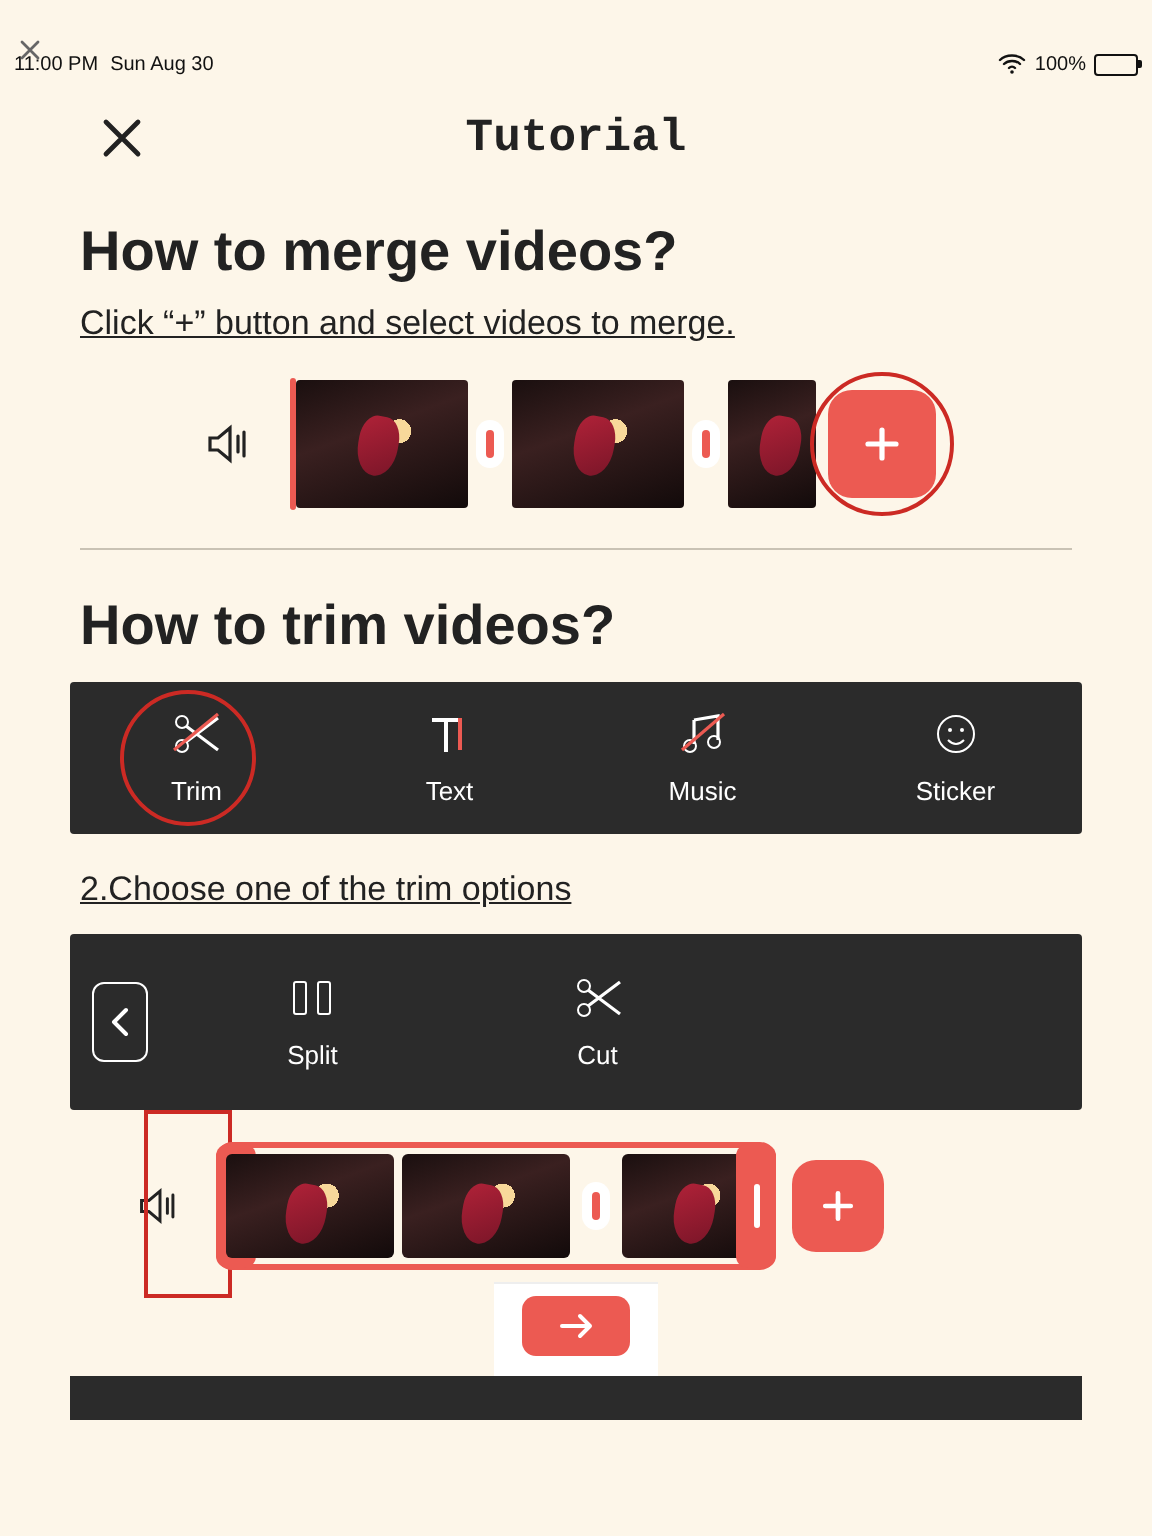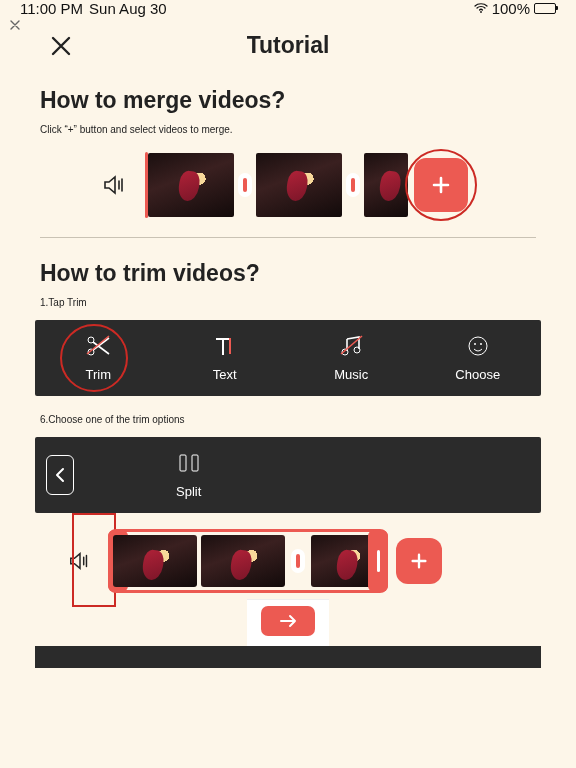--- a/index.html
+++ b/index.html
@@ -13,25 +13,26 @@
     overflow: hidden;
     position: relative;
   }
   
   .status-bar {
     width: 100%;
     height: 16px;
     background: #fdf6e9;
     display: flex;
     align-items: center;
-    font-size: 15px;
+    font-size: 10px;
     color: #111;
-    padding: 0 20px;
+    padding: 0 7px;
     box-sizing: border-box;
     font-weight: 500;
+    margin-top: 24px;
   }
   .status-left { flex: 1; display:flex; gap:6px; }
   .status-right { display:flex; align-items:center; gap:4px; }
   .wifi-icon svg, .battery-shell { display:block; }
   .battery-shell {
     width: 20px; height: 9px; border: 1px solid #111; border-radius: 2px;
     position: relative;
   }
   .battery-shell::after {
     content:""; position:absolute; right:-3px; top:2px; width:2px; height:4px;
@@ -51,35 +52,36 @@
   }
 
   
   .header {
     display: flex;
     align-items: center;
     padding: 10px 20px 6px 20px;
     position: relative;
     justify-content: center;
     margin-top: 6px;
+    font-family: Liberation Mono, monospace;
   }
   .header .close {
     position: absolute;
     left: 44px;
     width: 34px; height: 34px;
     display:flex; align-items:center; justify-content:center;
     cursor:pointer;
   }
   .header .close svg { stroke:#222; }
   .header .title { font-size: 23px; font-weight: 600; }
 
   .content { padding: 0 40px 0 40px; }
 
-  .section-title { font-size: 23px; font-weight: 700; margin-top: 22px; margin-bottom: 10px; }
-  .section-body { font-size: 10px; font-weight: 400; margin-bottom: 12px; }
+  .section-title { font-size: 28px; font-weight: 700; margin-top: 22px; margin-bottom: 10px; }
+  .section-body { font-size: 17px; font-weight: 400; margin-bottom: 12px; text-decoration: underline; }
 
   
   .merge-row {
     display:flex;
     align-items:center;
     margin-top: 18px;
     margin-bottom: 20px;
     padding-left: 55px;
   }
   .speaker { width:40px; display:flex; align-items:center; justify-content:center; margin-right:10px;}
@@ -140,21 +142,21 @@
     position:absolute; left:25px; top:4px; width:64px; height:64px;
     border:2px solid #cc2a24; border-radius:50%;
   }
   .tool.back { flex:0 0 50px; }
   .tool.back .chev { width:26px; height:38px; border:1px solid #fff; border-radius:6px; display:flex; align-items:center; justify-content:center;}
 
   
   .toolbar2 {
     background:#2b2b2b;
     display:flex; align-items:stretch;
-    height:76px;
+    height:88px;
     margin-top:12px;
     margin-left:-5px; margin-right:-5px;
     border-radius:2px;
   }
 
   
   .slider-area {
     position:relative;
     margin-top:16px;
     padding-left:20px;
@@ -266,21 +268,20 @@
             <path d="M11 4 v14 M4 11 h14" stroke-width="2.6" stroke-linecap="round"></path>
           </svg>
         <div class="red-circle-plus"></div>
       </div>
     </div>
   </div>
 
   <hr class="div">
 
   <div class="section-title">How to trim videos?</div>
-  <div class="section-body">1.Tap Trim</div>
 
   <div class="toolbar">
     <div class="red-circle-trim"></div>
     <div class="tool">
       <span>
         <svg width="26" height="24" viewBox="0 0 26 24">
             <circle cx="6" cy="18" r="3"></circle>
             <circle cx="6" cy="6" r="3"></circle>
             <path d="M8 8 L24 20 M8 16 L24 4" stroke-width="1.6"></path>
             <path d="M2 20 L24 2" stroke="#ec5a52" stroke-width="1.6"></path>
@@ -311,42 +312,52 @@
     </div>
     <div class="tool">
       <span>
         <svg width="26" height="24" viewBox="0 0 26 24">
             <circle cx="13" cy="12" r="9"></circle>
             <circle cx="10" cy="10" r="1" fill="#fff" stroke="none"></circle>
             <circle cx="16" cy="10" r="1" fill="#fff" stroke="none"></circle>
             <path d="M9 15 q4 4 8 0"></path>
           </svg>
       </span>
-      <span class="label">Choose</span>
-    </div>
-  </div>
-
-  <div class="section-body" style="margin-top:18px">6.Choose one of the trim options</div>
+      <span class="label">Sticker</span>
+    </div>
+  </div>
+
+  <div class="section-body" style="margin-top:18px">2.Choose one of the trim options</div>
 
   <div class="toolbar2">
     <div class="tool back">
       <div class="chev">
         <svg width="10" height="16" viewBox="0 0 10 16">
             <path d="M8 2 L2 8 L8 14" stroke="#fff" stroke-width="2" fill="none" stroke-linecap="round" stroke-linejoin="round"></path>
           </svg>
       </div>
     </div>
     <div class="tool">
       <span>
         <svg width="26" height="24" viewBox="0 0 26 24">
             <rect x="4" y="4" width="6" height="16" rx="1"></rect>
             <rect x="16" y="4" width="6" height="16" rx="1"></rect>
           </svg>
       </span>
       <span class="label">Split</span>
+    </div>
+    <div class="tool">
+      <span>
+        <svg width="26" height="24" viewBox="0 0 26 24">
+            <circle cx="6" cy="18" r="3"></circle>
+            <circle cx="6" cy="6" r="3"></circle>
+            <path d="M8 8 L24 20 M8 16 L24 4" stroke-width="1.6"></path>
+          </svg>
+      </span>
+      <span class="label">Cut</span>
     </div>
     <div style="flex:1.2"></div>
   </div>
 
 
   <div class="slider-area">
     <div class="speaker" style="margin-right:2px">
       <svg width="24" height="24" viewBox="0 0 26 26">
           <path d="M3 10 v6 h4 l6 5 V5 l-6 5 Z" stroke-width="1.6"></path>
           <path d="M17 9 v8 M20 7 v12" stroke-width="1.6" stroke-linecap="round"></path>

